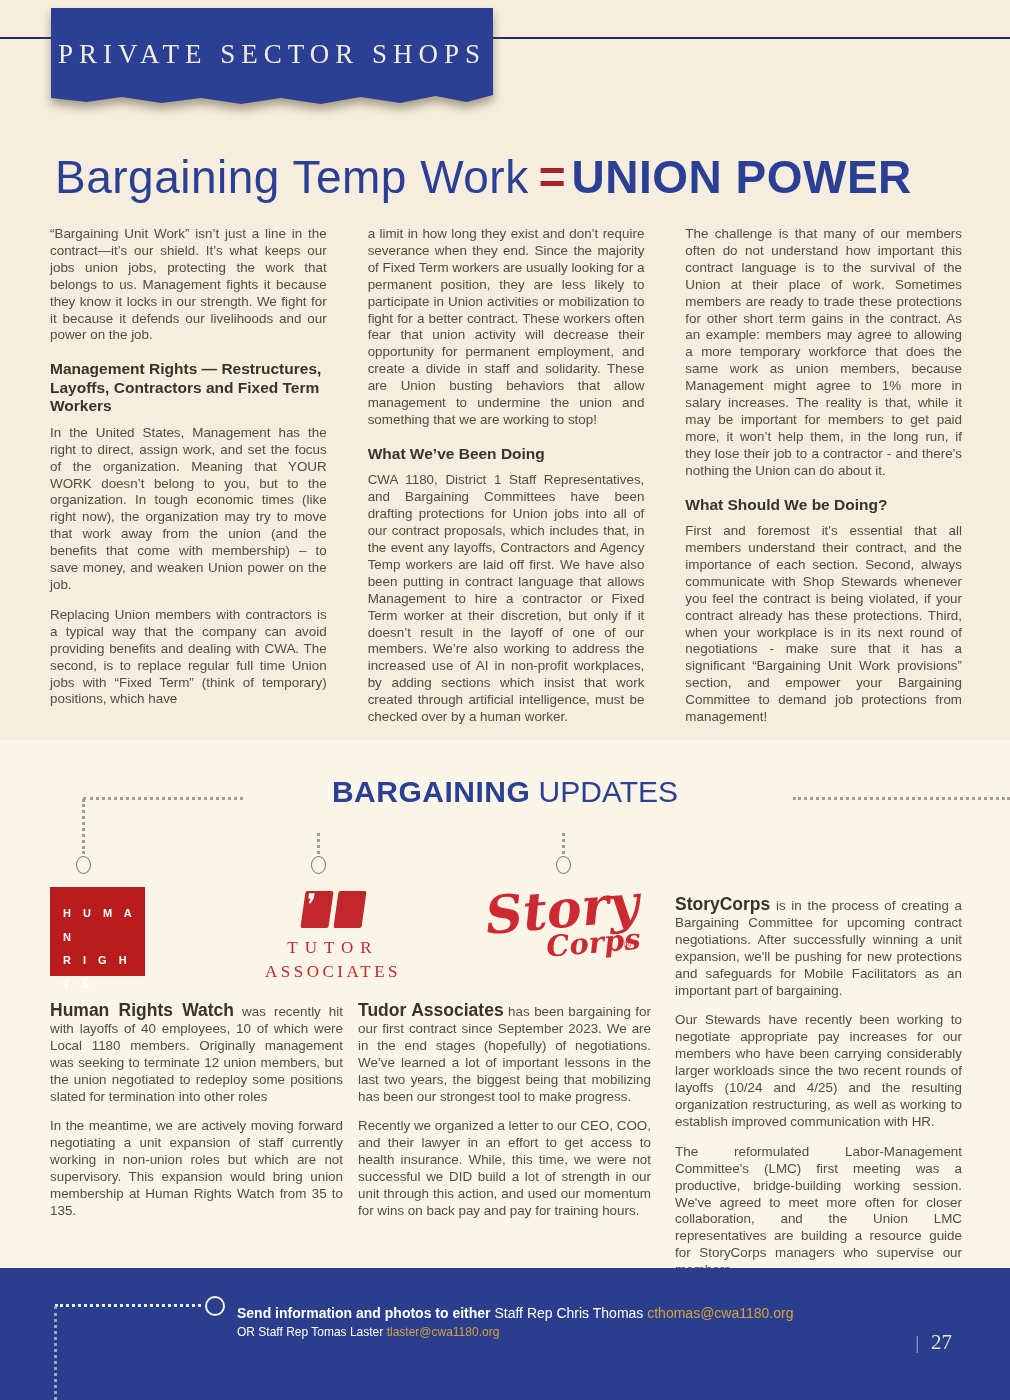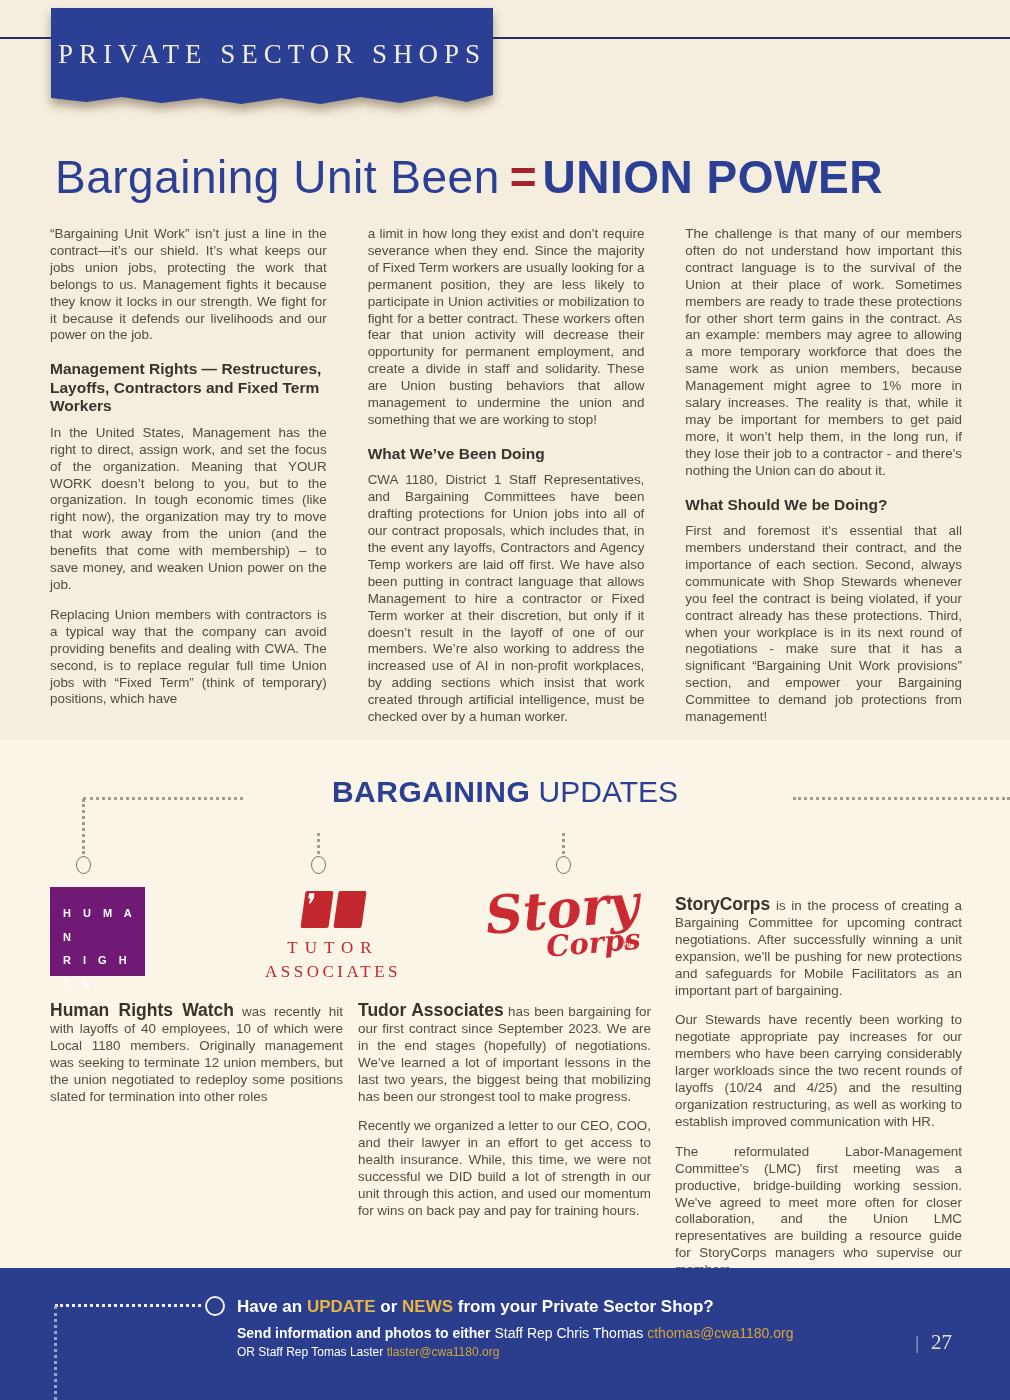--- a/index.html
+++ b/index.html
@@ -28,21 +28,21 @@
   
   .updates-bg{position:absolute;top:740px;left:0;width:100%;height:528px;background:#fbf5e8;}
   .updates-heading{position:absolute;top:775px;left:0;width:100%;text-align:center;font-size:30px;white-space:nowrap;}
   .uh-bold{color:#2b3f94;font-weight:800;letter-spacing:0.5px;}
   .uh-light{color:#2b3f94;font-weight:300;}
   .dot-h{position:absolute;border-top:3px dotted #a39d90;height:0;}
   .dot-v{position:absolute;border-left:3px dotted #a39d90;width:0;}
   .connector-circle{position:absolute;width:13px;height:16px;border:1.5px solid #7b766c;border-radius:50%;background:transparent;}
 
   
-  .hrw-logo{position:absolute;left:50px;top:887px;width:95px;height:89px;background:#701a75;color:#ffffff;
+  .hrw-logo{position:absolute;left:50px;top:887px;width:95px;height:89px;background:#b91c1c;color:#ffffff;
     font-size:11px;font-weight:700;letter-spacing:4.5px;line-height:2.15;padding:15px 0 14px 13px;box-sizing:border-box;}
   .tutor-logo{position:absolute;left:243px;top:891px;width:180px;text-align:center;color:#c1272d;}
   .tutor-marks{display:flex;justify-content:center;gap:5px;margin-bottom:10px;}
   .tutor-block{width:28px;height:37px;background:#c1272d;transform:skewX(-8deg);border-radius:2px;position:relative;}
   .tutor-quote{position:absolute;left:2px;top:-4px;color:#ffffff;font-size:30px;font-family:"DejaVu Serif",serif;}
   .tutor-line1{font-family:"Liberation Serif",serif;font-size:17px;letter-spacing:7px;}
   .tutor-line2{font-family:"Liberation Serif",serif;font-size:17px;letter-spacing:3.5px;margin-top:4px;}
   .sc-logo{position:absolute;left:487px;top:878px;width:160px;height:105px;color:#cc2a33;
     font-family:"DejaVu Serif",serif;font-style:italic;transform:rotate(-5deg);}
   .sc-story{position:absolute;left:0;top:0;font-size:52px;font-weight:700;}
@@ -78,21 +78,21 @@
 
   <div class="top-rule"></div>
 
   <div class="ribbon-wrap">
     <div class="ribbon">
       <span>PRIVATE SECTOR SHOPS</span>
     </div>
   </div>
 
   <div class="main-title">
-    <span class="mt-light">Bargaining Unit Been</span><span class="mt-eq">=</span><span class="mt-bold">UNION POWER</span>
+    <span class="mt-light">Bargaining Temp Work</span><span class="mt-eq">=</span><span class="mt-bold">UNION POWER</span>
   </div>
 
   <div class="article">
     <div class="col">
       <p>“Bargaining Unit Work” isn’t just a line in the contract—it’s our shield. It’s what keeps our jobs union jobs, protecting the work that belongs to us. Management fights it because they know it locks in our strength. We fight for it because it defends our livelihoods and our power on the job.</p>
       <h3>Management Rights — Restructures, Layoffs, Contractors and Fixed Term Workers</h3>
       <p>In the United States, Management has the right to direct, assign work, and set the focus of the organization. Meaning that YOUR WORK doesn’t belong to you, but to the organization. In tough economic times (like right now), the organization may try to move that work away from the union (and the benefits that come with membership) – to save money, and weaken Union power on the job.</p>
       <p>Replacing Union members with contractors is a typical way that the company can avoid providing benefits and dealing with CWA. The second, is to replace regular full time Union jobs with “Fixed Term” (think of temporary) positions, which have</p>
     </div>
     <div class="col">
@@ -141,42 +141,40 @@
 
   <div class="sc-logo">
     <span class="sc-story">Story</span>
     <span class="sc-corps">Corps</span>
     <span class="sc-reg">®</span>
   </div>
 
   <div class="updates-article">
     <div class="ucol">
       <p><span class="lead">Human Rights Watch</span><span> was recently hit with layoffs of 40 employees, 10 of which were Local 1180 members. Originally management was seeking to terminate 12 union members, but the union negotiated to redeploy some positions slated for termination into other roles</span></p>
+      <p>In the meantime, we are actively moving forward negotiating a unit expansion of staff currently working in non-union roles but which are not supervisory. This expansion would bring union membership at Human Rights Watch from 35 to 135.</p>
     </div>
     <div class="ucol">
       <p><span class="lead">Tudor Associates</span><span> has been bargaining for our first contract since September 2023. We are in the end stages (hopefully) of negotiations. We’ve learned a lot of important lessons in the last two years, the biggest being that mobilizing has been our strongest tool to make progress.</span></p>
       <p>Recently we organized a letter to our CEO, COO, and their lawyer in an effort to get access to health insurance. While, this time, we were not successful we DID build a lot of strength in our unit through this action, and used our momentum for wins on back pay and pay for training hours.</p>
     </div>
   </div>
 
   <div class="ucol3">
     <p><span class="lead">StoryCorps</span><span> is in the process of creating a Bargaining Committee for upcoming contract negotiations. After successfully winning a unit expansion, we'll be pushing for new protections and safeguards for Mobile Facilitators as an important part of bargaining.</span></p>
     <p>Our Stewards have recently been working to negotiate appropriate pay increases for our members who have been carrying considerably larger workloads since the two recent rounds of layoffs (10/24 and 4/25) and the resulting organization restructuring, as well as working to establish improved communication with HR.</p>
     <p>The reformulated Labor-Management Committee's (LMC) first meeting was a productive, bridge-building working session. We've agreed to meet more often for closer collaboration, and the Union LMC representatives are building a resource guide for StoryCorps managers who supervise our members.</p>
   </div>
 
   <div class="footer"></div>
   <div class="footer-dot-h"></div>
   <div class="footer-circle"></div>
   <div class="footer-dot-v"></div>
 
   <div class="footer-text">
-    <div class="footer-line1">
-      <span>Have an </span><span class="gold">UPDATE</span><span> or </span><span class="gold">NEWS</span><span> from your Private Sector Shop?</span>
-    </div>
     <div class="footer-line2">
       <span class="bold">Send information and photos to either</span><span> Staff Rep Chris Thomas </span><a href="#" class="email-link">cthomas@cwa1180.org</a>
     </div>
     <div class="footer-line3">
       <span>OR  Staff Rep Tomas Laster </span><a href="#" class="email-link">tlaster@cwa1180.org</a>
     </div>
   </div>
 
   <div class="footer-page">
     <span class="page-divider">|</span><span>27</span>

